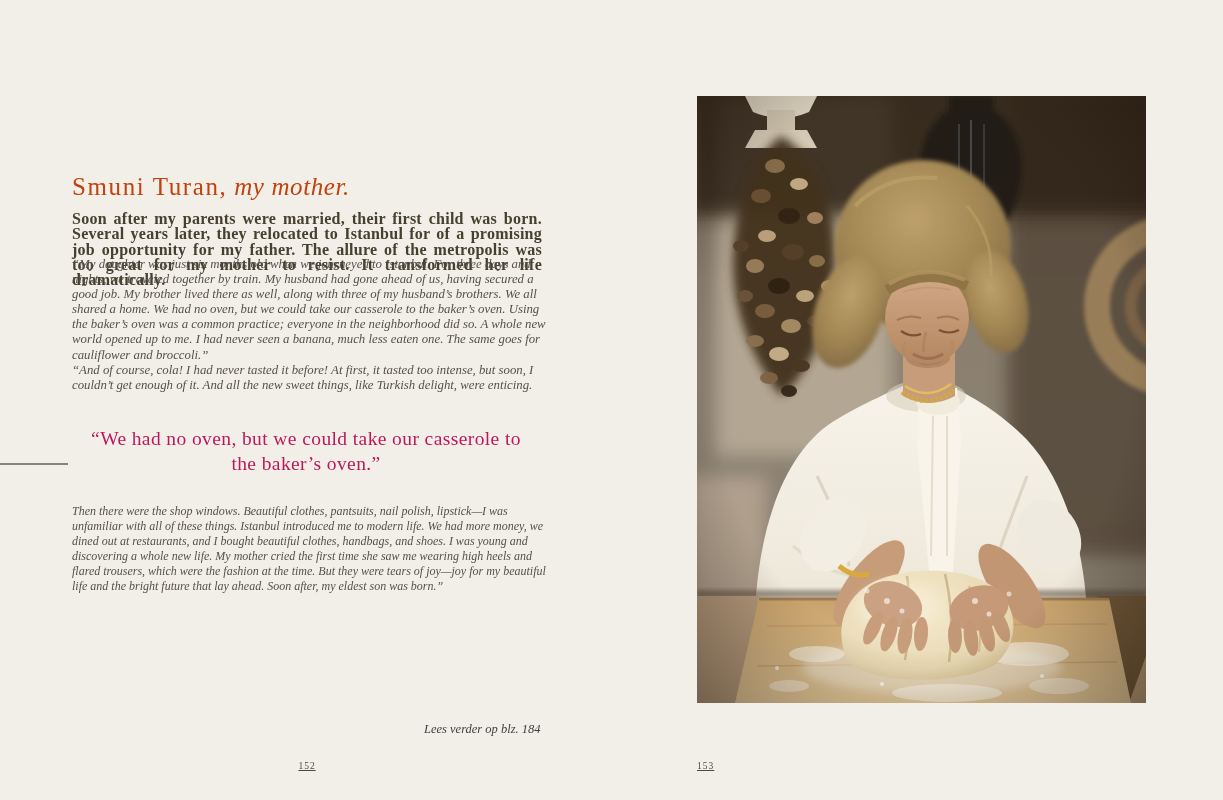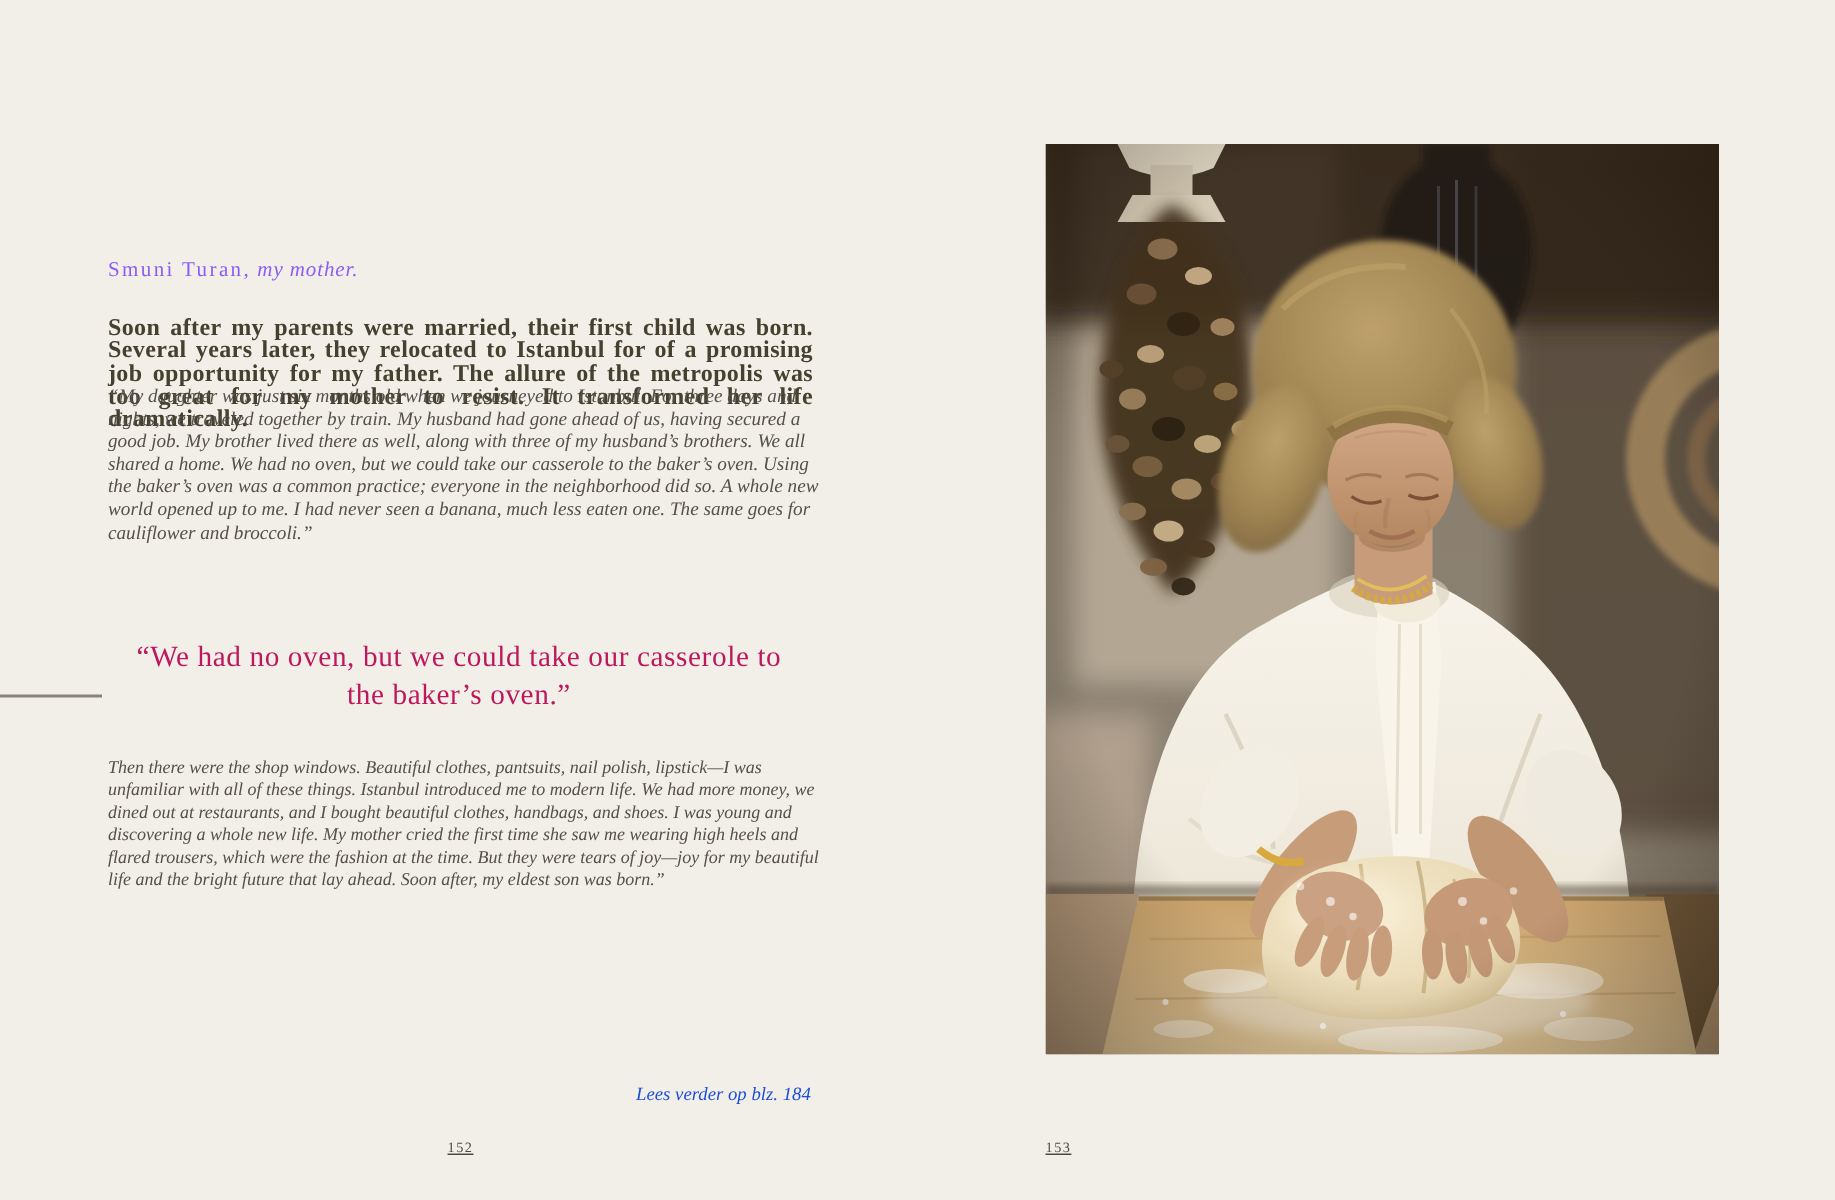--- a/index.html
+++ b/index.html
@@ -8,21 +8,21 @@
     background:#f2efe8;
     font-family:"Liberation Serif","DejaVu Serif",serif;
     color:#3f3a31;
     overflow:hidden;
   }
   .spread{position:relative;width:1223px;height:800px;background:#f2efe8;}
 
   
   .title{
     position:absolute;left:72px;top:173px;width:480px;
-    font-size:14px;color:#8b5cf6;white-space:nowrap;
+    font-size:25px;color:#c2410c;white-space:nowrap;
   }
   .title .t-reg{letter-spacing:1.6px;}
   .title .t-ital{font-style:italic;letter-spacing:0.6px;}
 
   .intro{
     position:absolute;left:72px;top:211px;width:470px;
     font-weight:bold;font-size:16px;line-height:15.3px;
     letter-spacing:0.25px;color:#46402f;text-align:justify;
   }
   .memoir{
@@ -40,21 +40,21 @@
     position:absolute;left:0;top:463px;width:68px;height:1.5px;
     background:#8a8378;
   }
   .body-par{
     position:absolute;left:72px;top:504px;width:474px;
     font-style:italic;font-size:12px;line-height:15.1px;
     color:#55504a;
   }
   .continuation{
     position:absolute;left:424px;top:722px;
-    font-style:italic;font-size:12.5px;color:#1d4ed8;
+    font-style:italic;font-size:12.5px;color:#404040;
   }
   .pagenum{
     position:absolute;top:761px;font-size:9.5px;letter-spacing:1px;color:#4e4a42;text-decoration:underline;
   }
   .pagenum.left{left:72px;width:470px;text-align:center;}
   .pagenum.right{left:697px;width:449px;text-align:left;}
 
   
   .photo{
     position:absolute;left:697px;top:96px;width:449px;height:607px;
@@ -70,20 +70,21 @@
   <div>
 
     <div class="title">
       <span class="t-reg">Smuni Turan,</span><span class="t-ital"> my mother.</span>
     </div>
 
     <div class="intro">Soon after my parents were married, their first child was born. Several years later, they relocated to Istanbul for of a promising job opportunity for my father. The allure of the metropolis was too great for my mother to resist. It transformed her life dramatically.</div>
 
     <div class="memoir">
       <p>“My daughter was just six months old when we journeyed to Istanbul. For three days and nights, we traveled together by train. My husband had gone ahead of us, having secured a good job. My brother lived there as well, along with three of my husband’s brothers. We all shared a home. We had no oven, but we could take our casserole to the baker’s oven. Using the baker’s oven was a common practice; everyone in the neighborhood did so. A whole new world opened up to me. I had never seen a banana, much less eaten one. The same goes for cauliflower and broccoli.”</p>
+      <p>“And of course, cola! I had never tasted it before! At first, it tasted too intense, but soon, I couldn’t get enough of it. And all the new sweet things, like Turkish delight, were enticing.</p>
     </div>
 
     <div class="edge-rule"></div>
 
     <div class="pull-quote">“We had no oven, but we could take our casserole to the baker’s oven.”</div>
 
     <div class="body-par">Then there were the shop windows. Beautiful clothes, pantsuits, nail polish, lipstick—I was unfamiliar with all of these things. Istanbul introduced me to modern life. We had more money, we dined out at restaurants, and I bought beautiful clothes, handbags, and shoes. I was young and discovering a whole new life. My mother cried the first time she saw me wearing high heels and flared trousers, which were the fashion at the time. But they were tears of joy—joy for my beautiful life and the bright future that lay ahead. Soon after, my eldest son was born.”</div>
 
     <div class="continuation">Lees verder op blz. 184</div>
 

